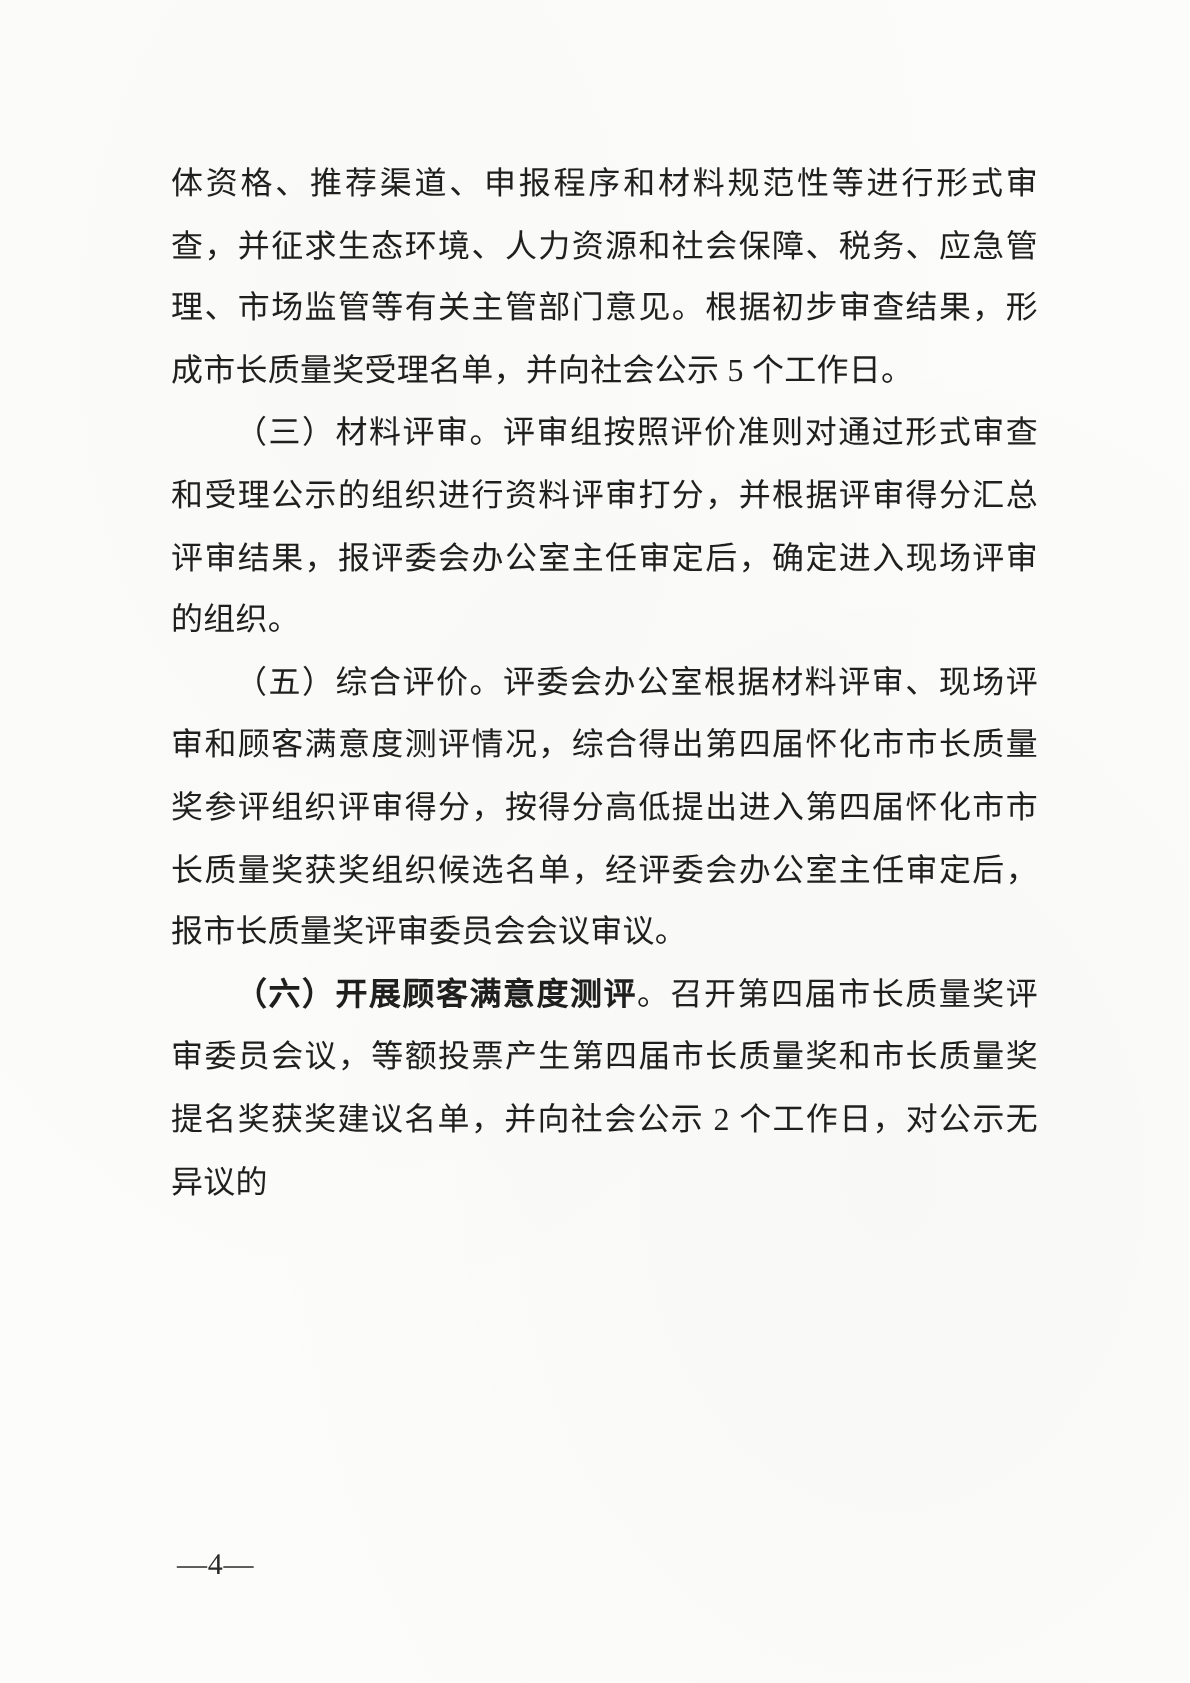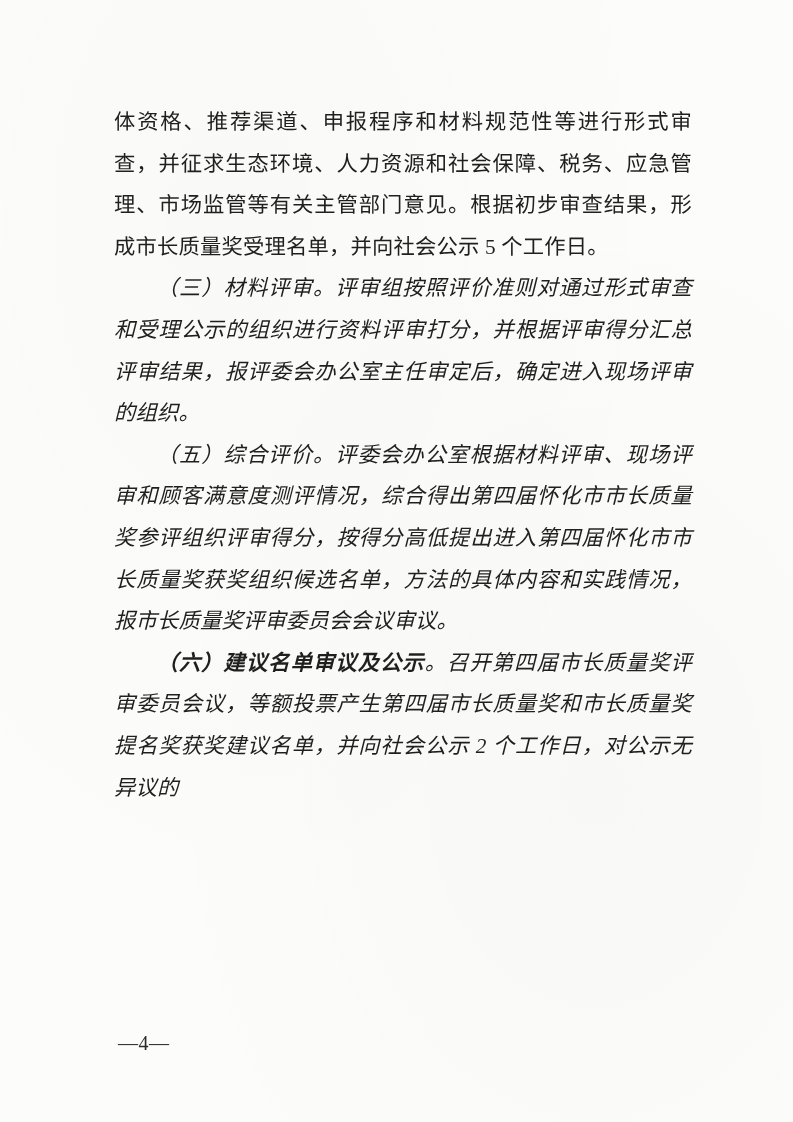--- a/index.html
+++ b/index.html
@@ -37,21 +37,20 @@
     letter-spacing: 0.2px;
   }
 
   .content p {
     margin: 0;
     padding: 0;
   }
 
   .content p.indent {
     text-indent: 2em;
-    font-style: italic;
   }
 
   
   .kaiti {
     font-weight: 600;
   }
 
   
   .page-number {
     position: absolute;
@@ -65,19 +64,19 @@
 </style>
 </head>
 <body>
 
 <div class="page">
 
   <div class="content">
 
   <p><span>体资格、推荐渠道、申报程序和材料规范性等进行形式审查，并征求生态环境、人力资源和社会保障、税务、应急管理、市场监管等有关主管部门意见。根据初步审查结果，形成市长质量奖受理名单，并向社会公示 5 个工作日。</span></p>
       <p class="indent"><span>（三）材料评审。评审组按照评价准则对通过形式审查和受理公示的组织进行资料评审打分，并根据评审得分汇总评审结果，报评委会办公室主任审定后，确定进入现场评审的组织。</span></p>
-      <p class="indent"><span>（五）综合评价。评委会办公室根据材料评审、现场评审和顾客满意度测评情况，综合得出第四届怀化市市长质量奖参评组织评审得分，按得分高低提出进入第四届怀化市市长质量奖获奖组织候选名单，方法的具体内容和实践情况，报市长质量奖评审委员会会议审议。</span></p>
-      <p class="indent"><span class="kaiti">（六）建议名单审议及公示</span><span>。召开第四届市长质量奖评审委员会议，等额投票产生第四届市长质量奖和市长质量奖提名奖获奖建议名单，并向社会公示 2 个工作日，对公示无异议的</span></p>
+      <p class="indent"><span>（五）综合评价。评委会办公室根据材料评审、现场评审和顾客满意度测评情况，综合得出第四届怀化市市长质量奖参评组织评审得分，按得分高低提出进入第四届怀化市市长质量奖获奖组织候选名单，经评委会办公室主任审定后，报市长质量奖评审委员会会议审议。</span></p>
+      <p class="indent"><span class="kaiti">（六）开展顾客满意度测评</span><span>。召开第四届市长质量奖评审委员会议，等额投票产生第四届市长质量奖和市长质量奖提名奖获奖建议名单，并向社会公示 2 个工作日，对公示无异议的</span></p>
     </div>
 
   <div class="page-number">—4—</div>
 
 </div>
 
 </body></html>

